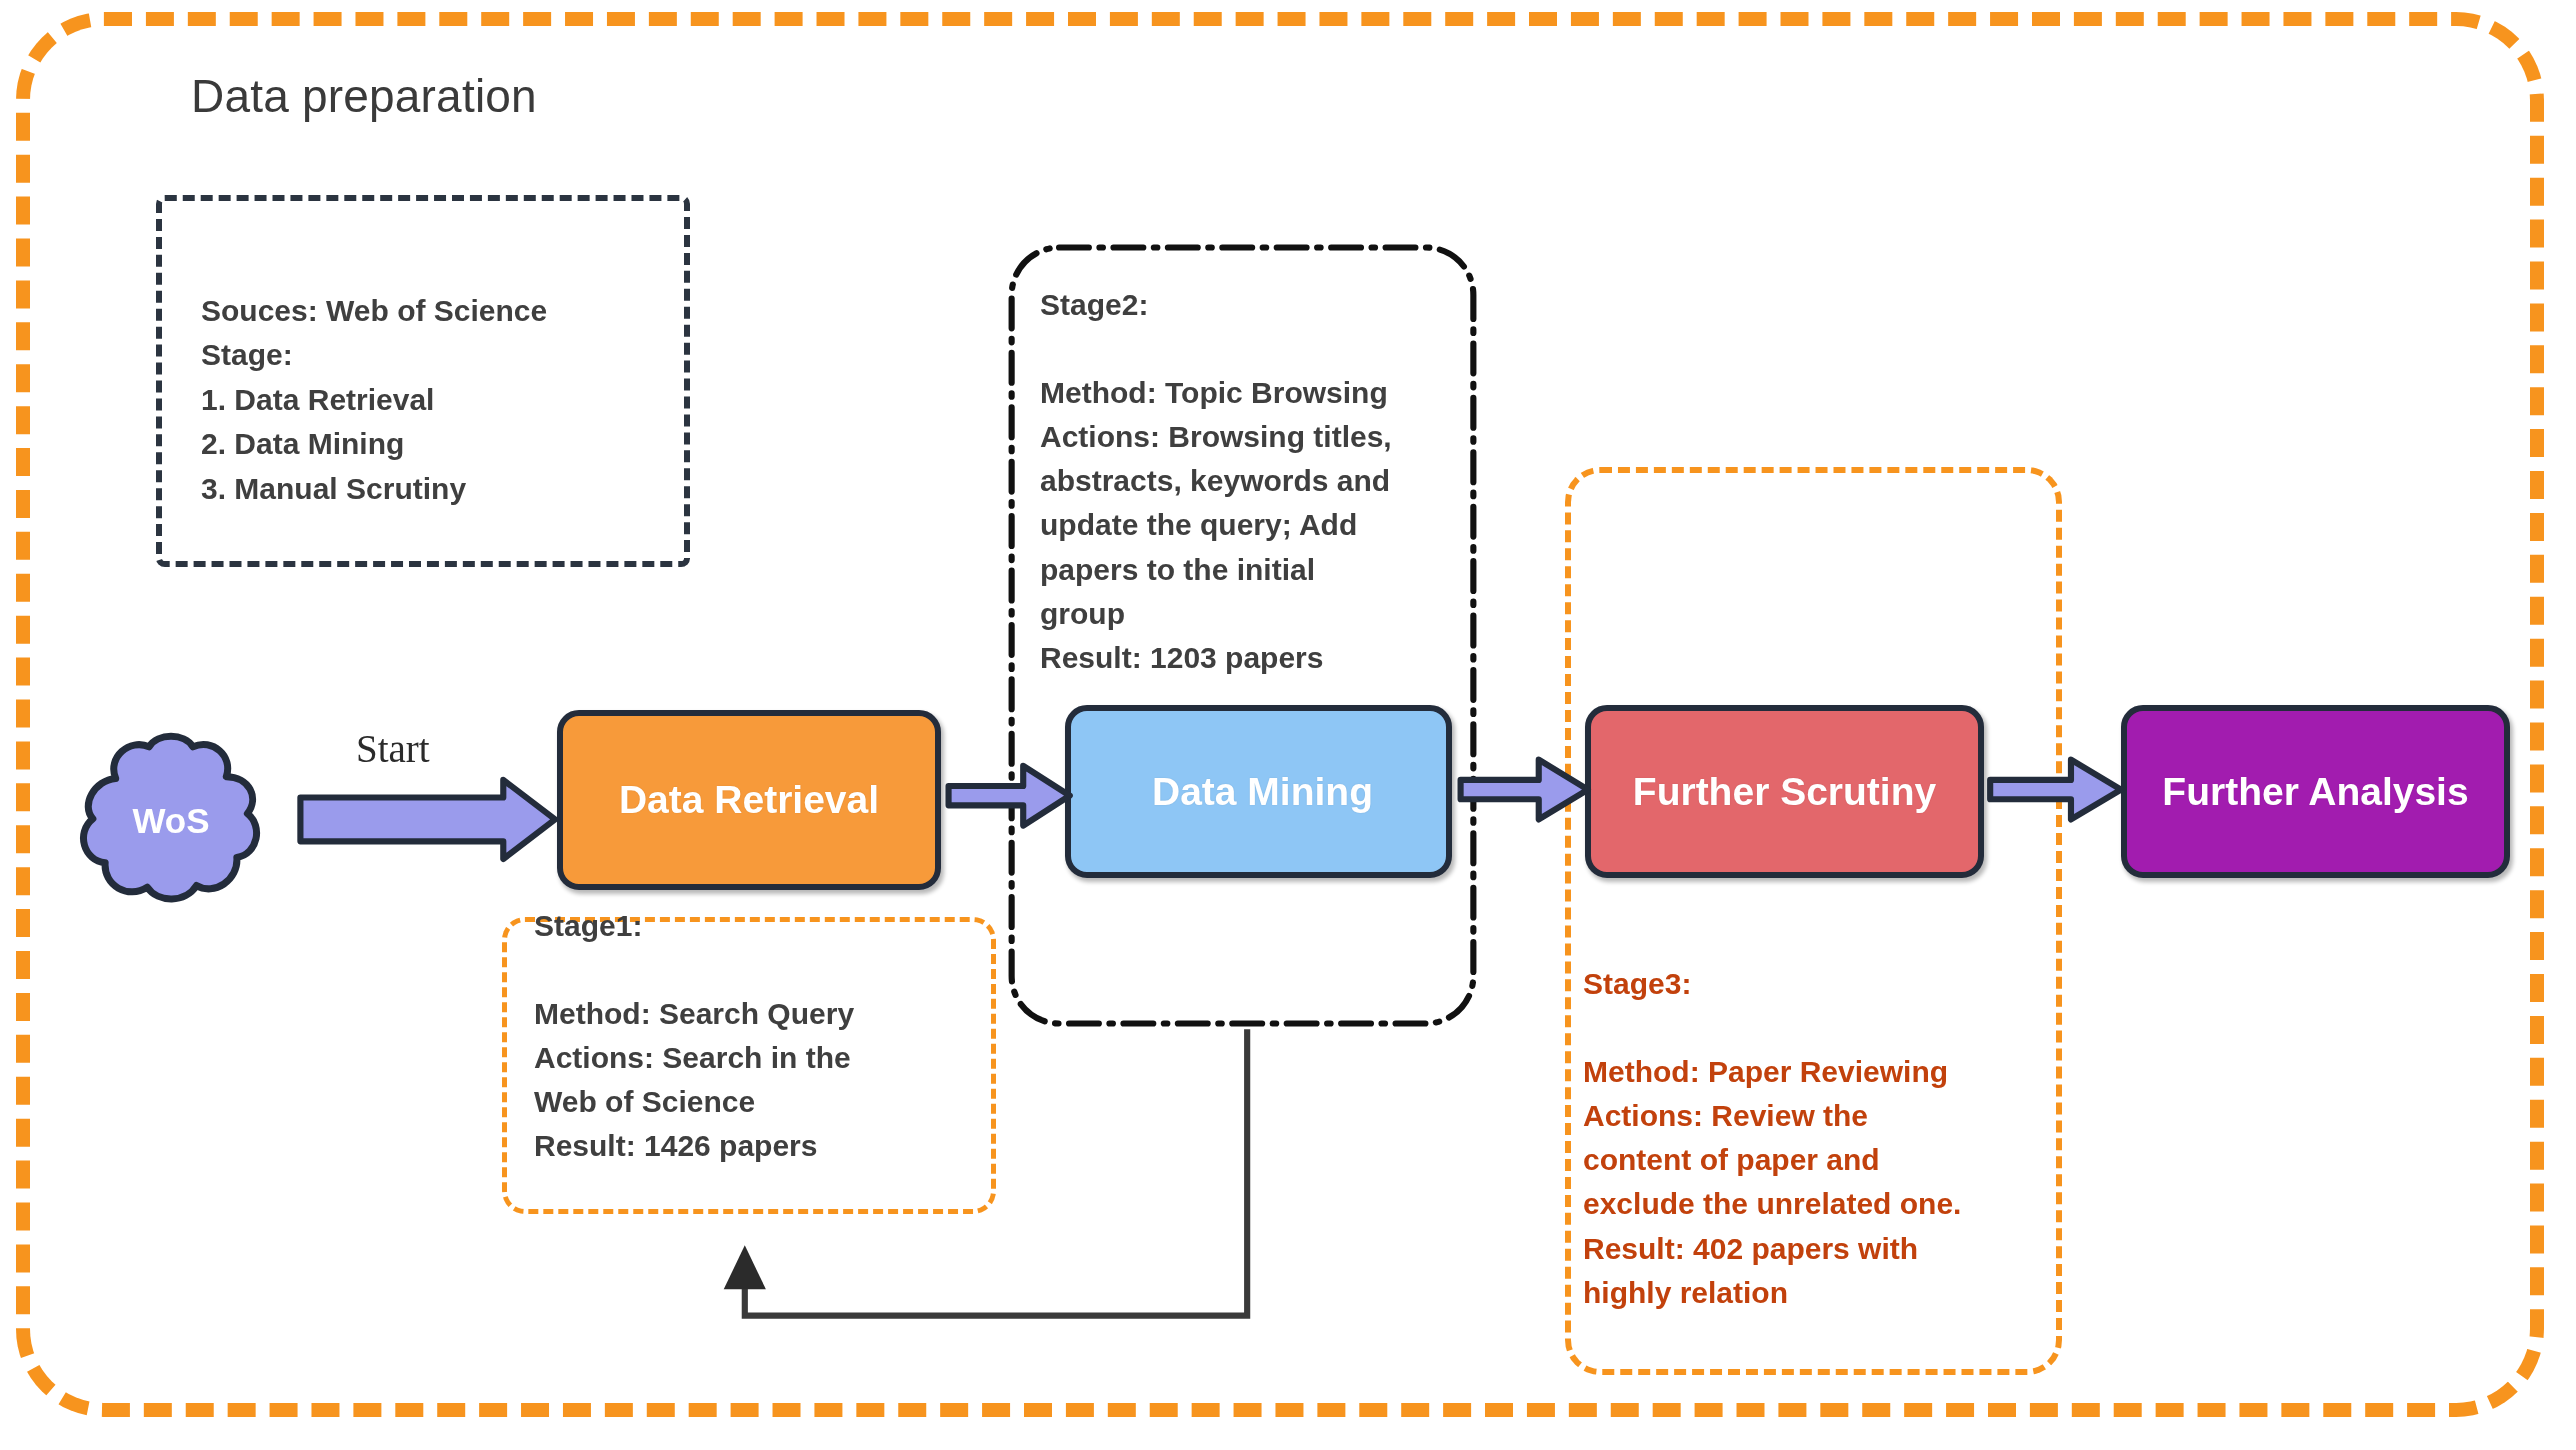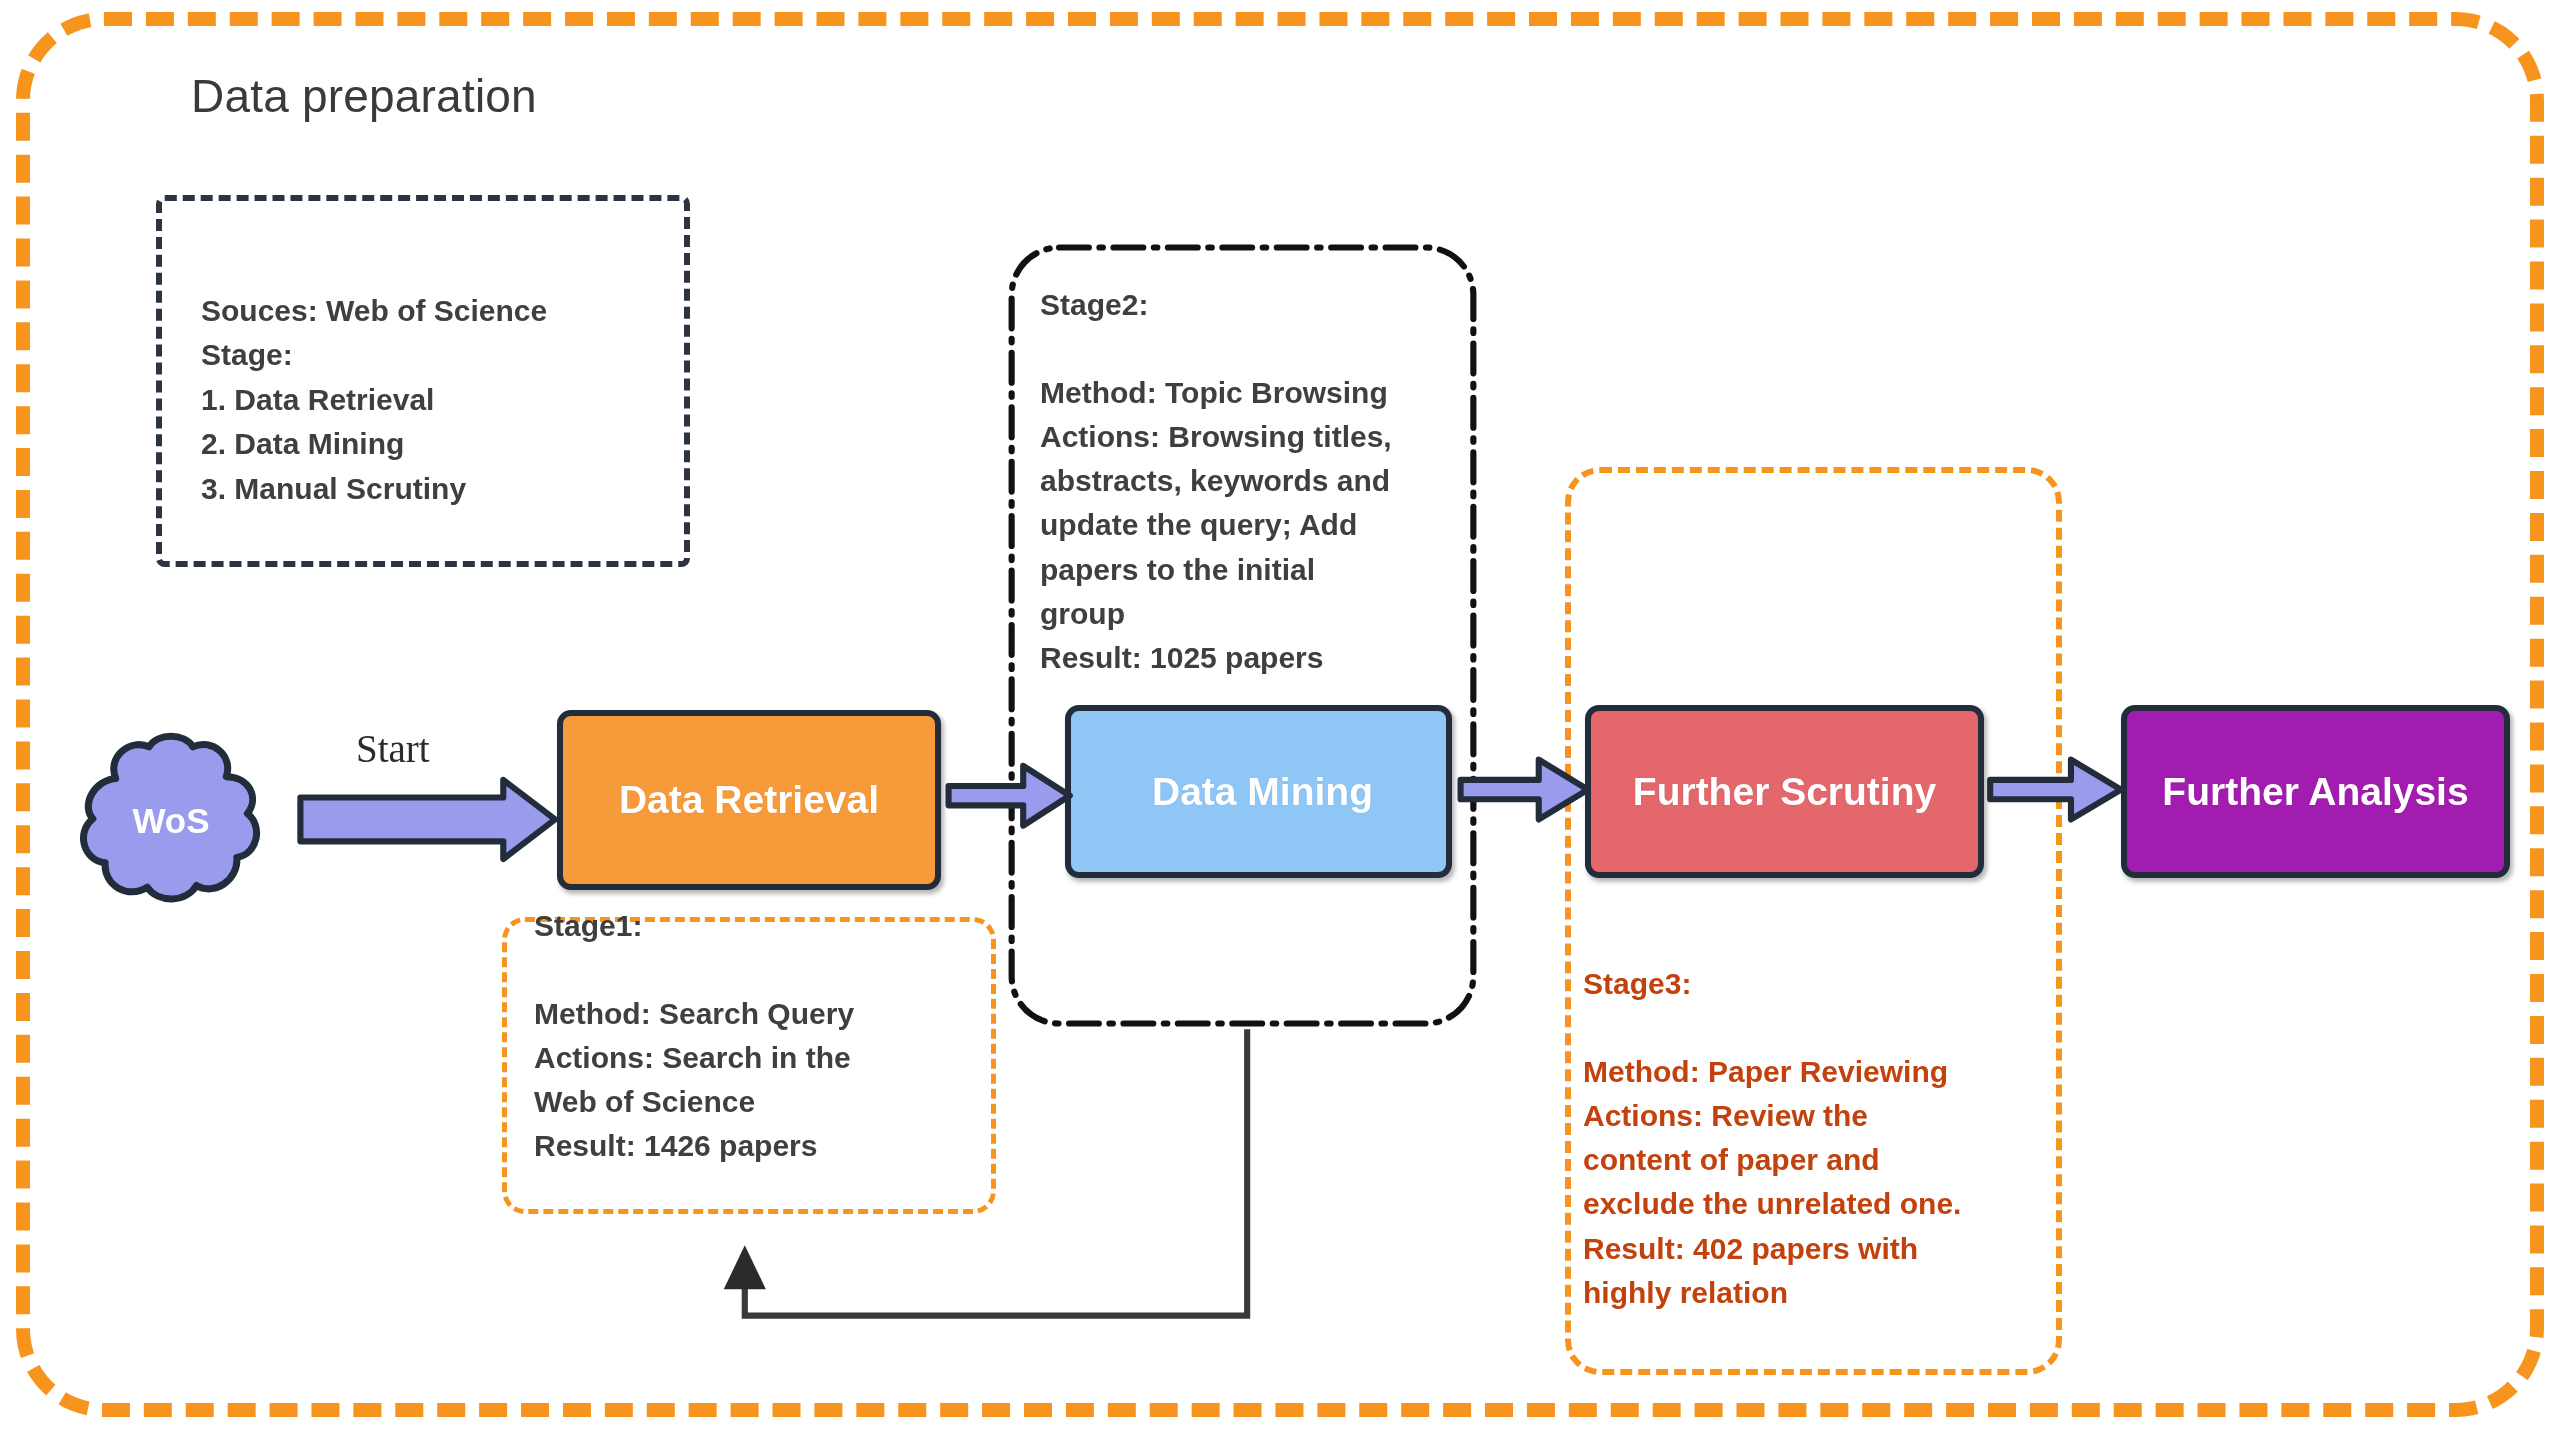--- a/index.html
+++ b/index.html
@@ -124,21 +124,21 @@
     font-weight: bold;
     color: #c2410c;
     line-height: 1.47;
     white-space: pre-line;
   }
   
   .node {
     position: absolute;
     box-sizing: border-box;
     border: 6.1px solid #232c3b;
-    border-radius: 14px;
+    border-radius: 22px;
     display: flex;
     align-items: center;
     justify-content: center;
     color: #ffffff;
     font-size: 39px;
     font-weight: bold;
     text-shadow: 0 0 1.8px rgba(0,0,0,.10);
     box-shadow: 2.6px 3.5px 4.4px rgba(0,0,0,.28);
     white-space: nowrap;
   }
@@ -218,21 +218,21 @@
     </svg>
   </div>
   <div class="stage2-text">Stage2:
 
 Method: Topic Browsing
 Actions: Browsing titles,
 abstracts, keywords and
 update the query; Add
 papers to the initial
 group
-Result: 1025 papers</div>
+Result: 1203 papers</div>
 
   <div class="stage1-box"></div>
   <div class="stage1-text">Stage1:
 
 Method: Search Query
 Actions: Search in the
 Web of Science
 Result: 1426 papers</div>
 
   <div class="stage3-box"></div>

